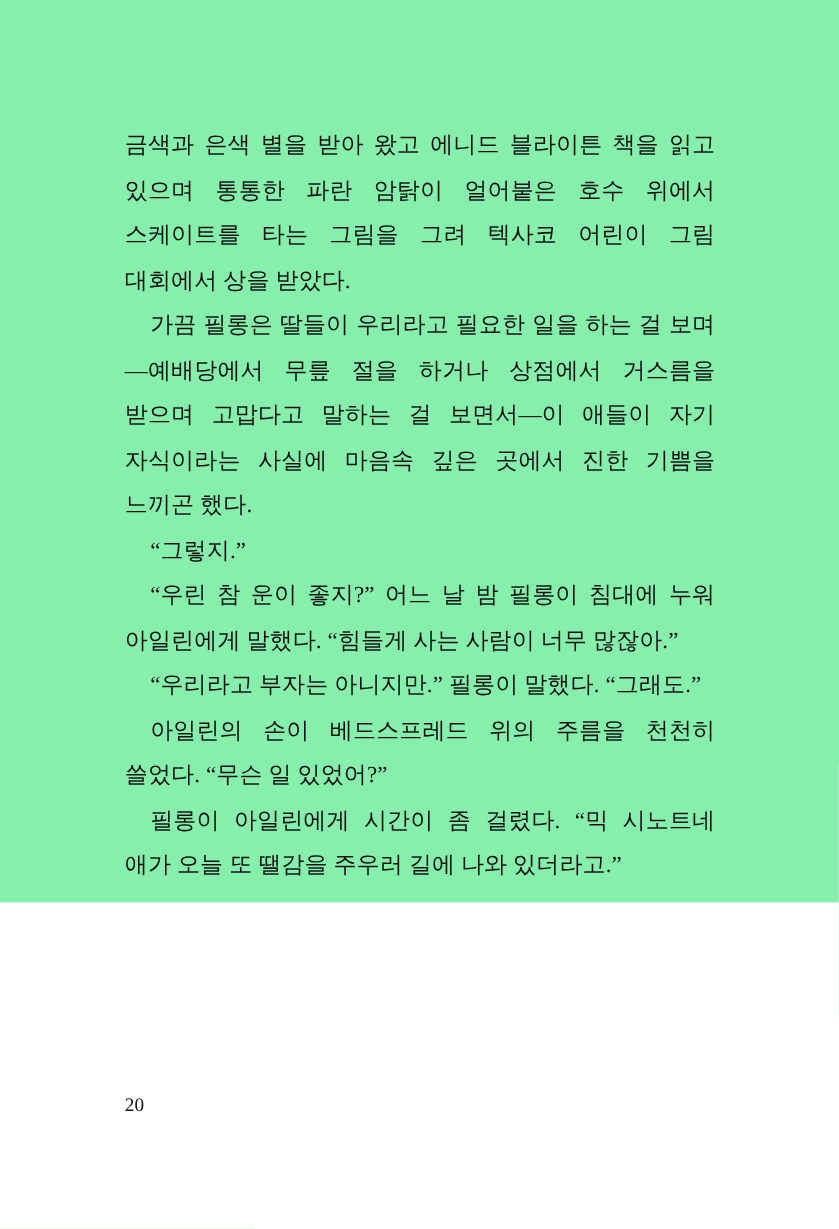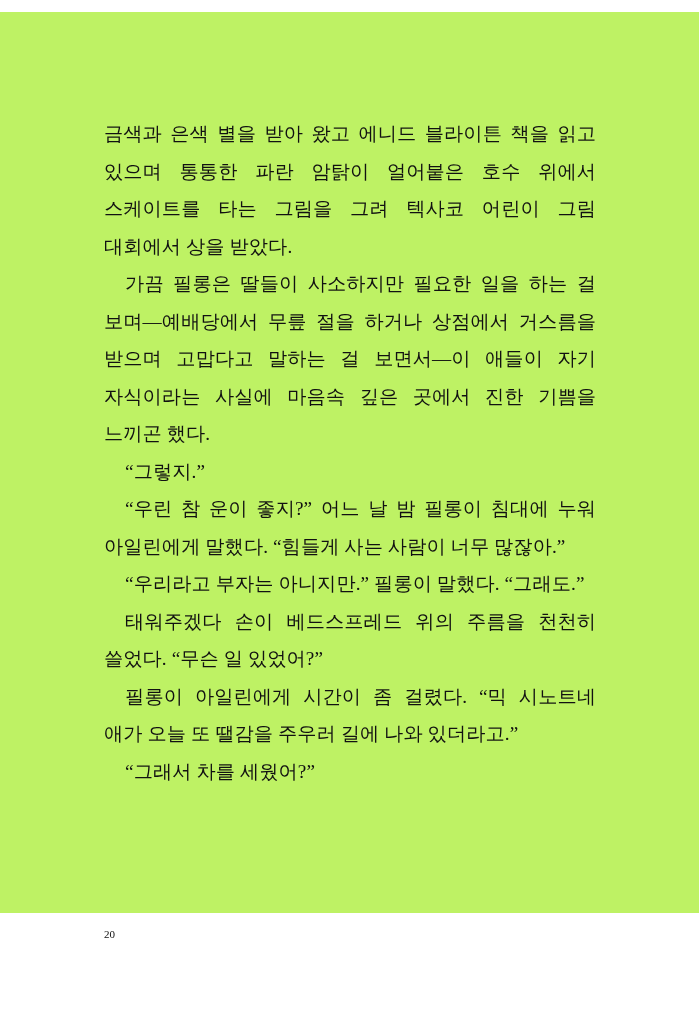--- a/index.html
+++ b/index.html
@@ -11,24 +11,24 @@
     height: 1024px;
     background: #ffffff;
     font-family: "Liberation Serif", "DejaVu Serif", serif;
     color: #111111;
     position: relative;
     overflow: hidden;
   }
   .page {
     position: absolute;
     left: 0;
-    top: 12px;
+    top: 0;
     width: 699px;
-    height: 901px;
-    background: #bef264;
+    height: 752px;
+    background: #86efac;
   }
   .text-block {
     position: absolute;
     left: 104px;
     top: 103px;
     width: 492px;
   }
   p.para {
     margin: 0;
     font-size: 19.2px;
@@ -42,37 +42,36 @@
   p.indent {
     text-indent: 1.1em;
   }
   p.last-line-left {
     text-align-last: left;
   }
   .folio {
     position: absolute;
     left: 104px;
     top: 912px;
-    font-size: 11px;
+    font-size: 16px;
     line-height: 20px;
     color: #111111;
     font-family: "Liberation Serif", "DejaVu Serif", serif;
   }
 </style>
 </head>
 <body>
 
 <div class="page">
 
   <div class="text-block">
     <p class="para last-line-left">금색과 은색 별을 받아 왔고 에니드 블라이튼 책을 읽고 있으며 통통한 파란 암탉이 얼어붙은 호수 위에서 스케이트를 타는 그림을 그려 텍사코 어린이 그림 대회에서 상을 받았다.</p>
-    <p class="para indent last-line-left">가끔 필롱은 딸들이 사소하지만 필요한 일을 하는 걸 보며―예배당에서 무릎 절을 하거나 상점에서 거스름을 받으며 고맙다고 말하는 걸 보면서―이 애들이 자기 자식이라는 사실에 마음속 깊은 곳에서 진한 기쁨을 느끼곤 했다.</p>
+    <p class="para indent last-line-left">가끔 필롱은 딸들이 우리라고 필요한 일을 하는 걸 보며―예배당에서 무릎 절을 하거나 상점에서 거스름을 받으며 고맙다고 말하는 걸 보면서―이 애들이 자기 자식이라는 사실에 마음속 깊은 곳에서 진한 기쁨을 느끼곤 했다.</p>
     <p class="para indent last-line-left">“그렇지.”</p>
     <p class="para indent last-line-left">“우린 참 운이 좋지?” 어느 날 밤 필롱이 침대에 누워 아일린에게 말했다. “힘들게 사는 사람이 너무 많잖아.”</p>
     <p class="para indent last-line-left">“우리라고 부자는 아니지만.” 필롱이 말했다. “그래도.”</p>
-    <p class="para indent last-line-left">태워주겠다 손이 베드스프레드 위의 주름을 천천히 쓸었다. “무슨 일 있었어?”</p>
+    <p class="para indent last-line-left">아일린의 손이 베드스프레드 위의 주름을 천천히 쓸었다. “무슨 일 있었어?”</p>
     <p class="para indent last-line-left">필롱이 아일린에게 시간이 좀 걸렸다. “믹 시노트네 애가 오늘 또 땔감을 주우러 길에 나와 있더라고.”</p>
-    <p class="para indent last-line-left">“그래서 차를 세웠어?”</p>
   </div>
 
   <div class="folio">20</div>
 
 </div>
 
 </body></html>

